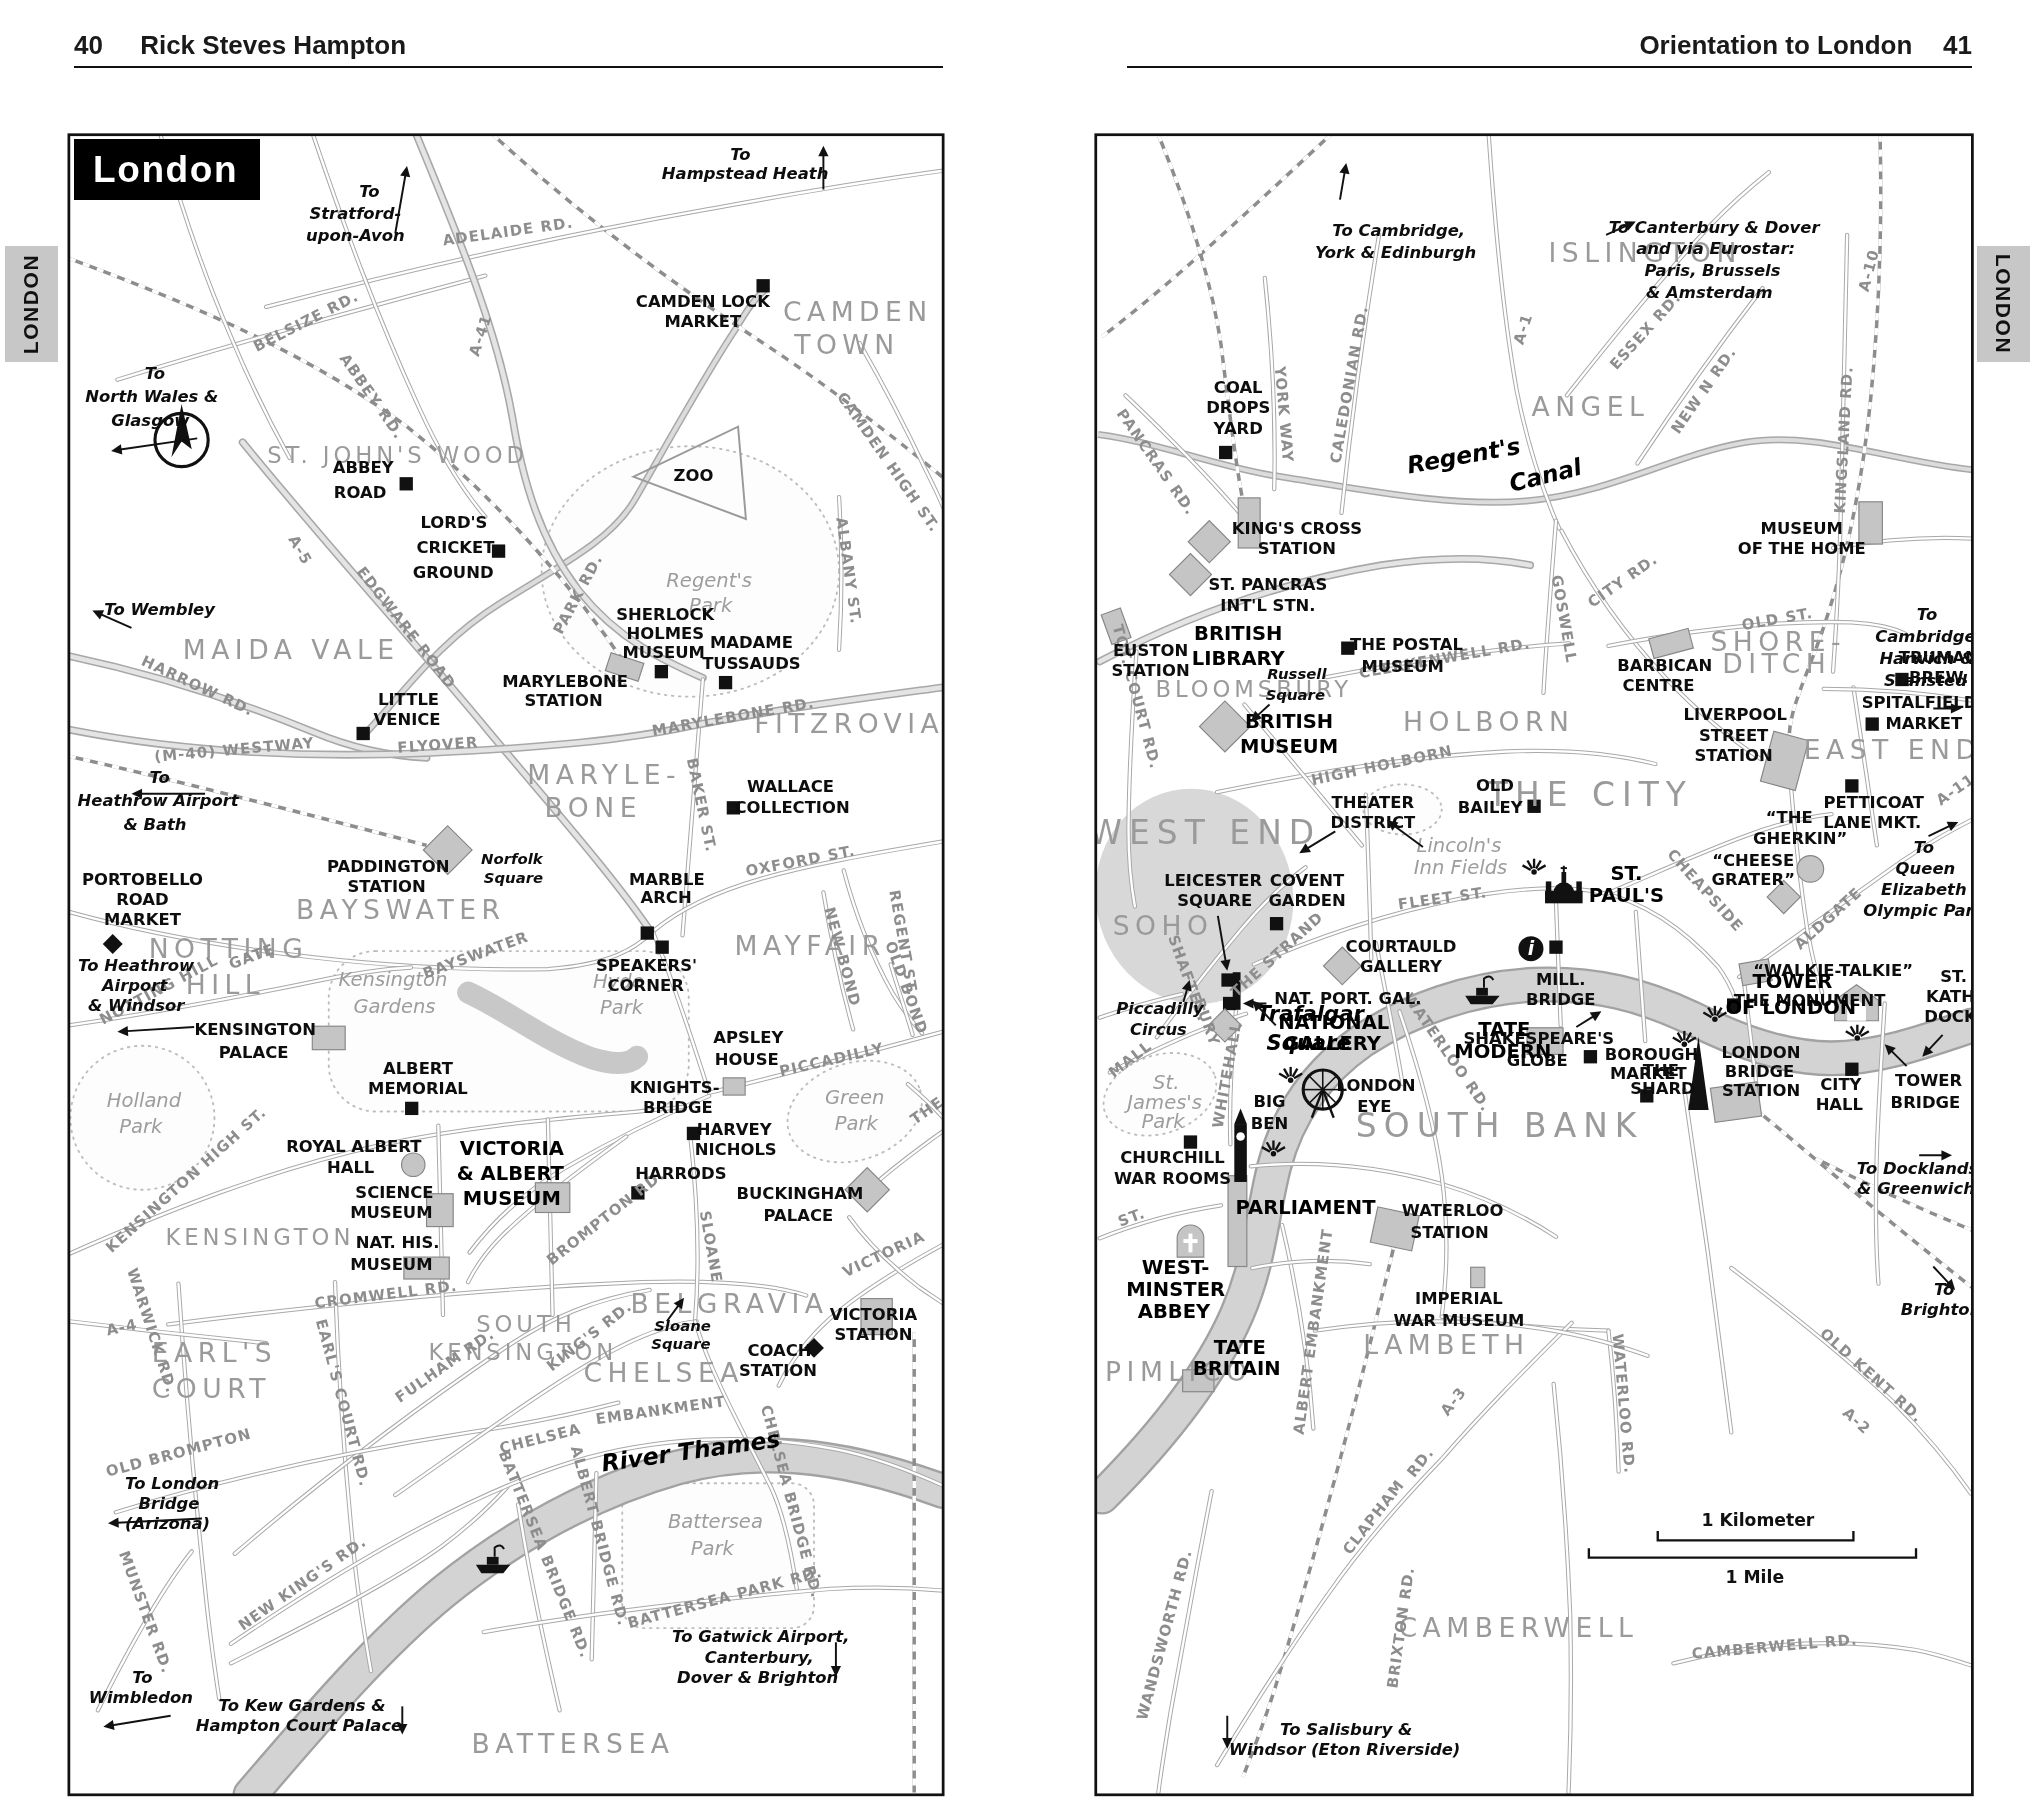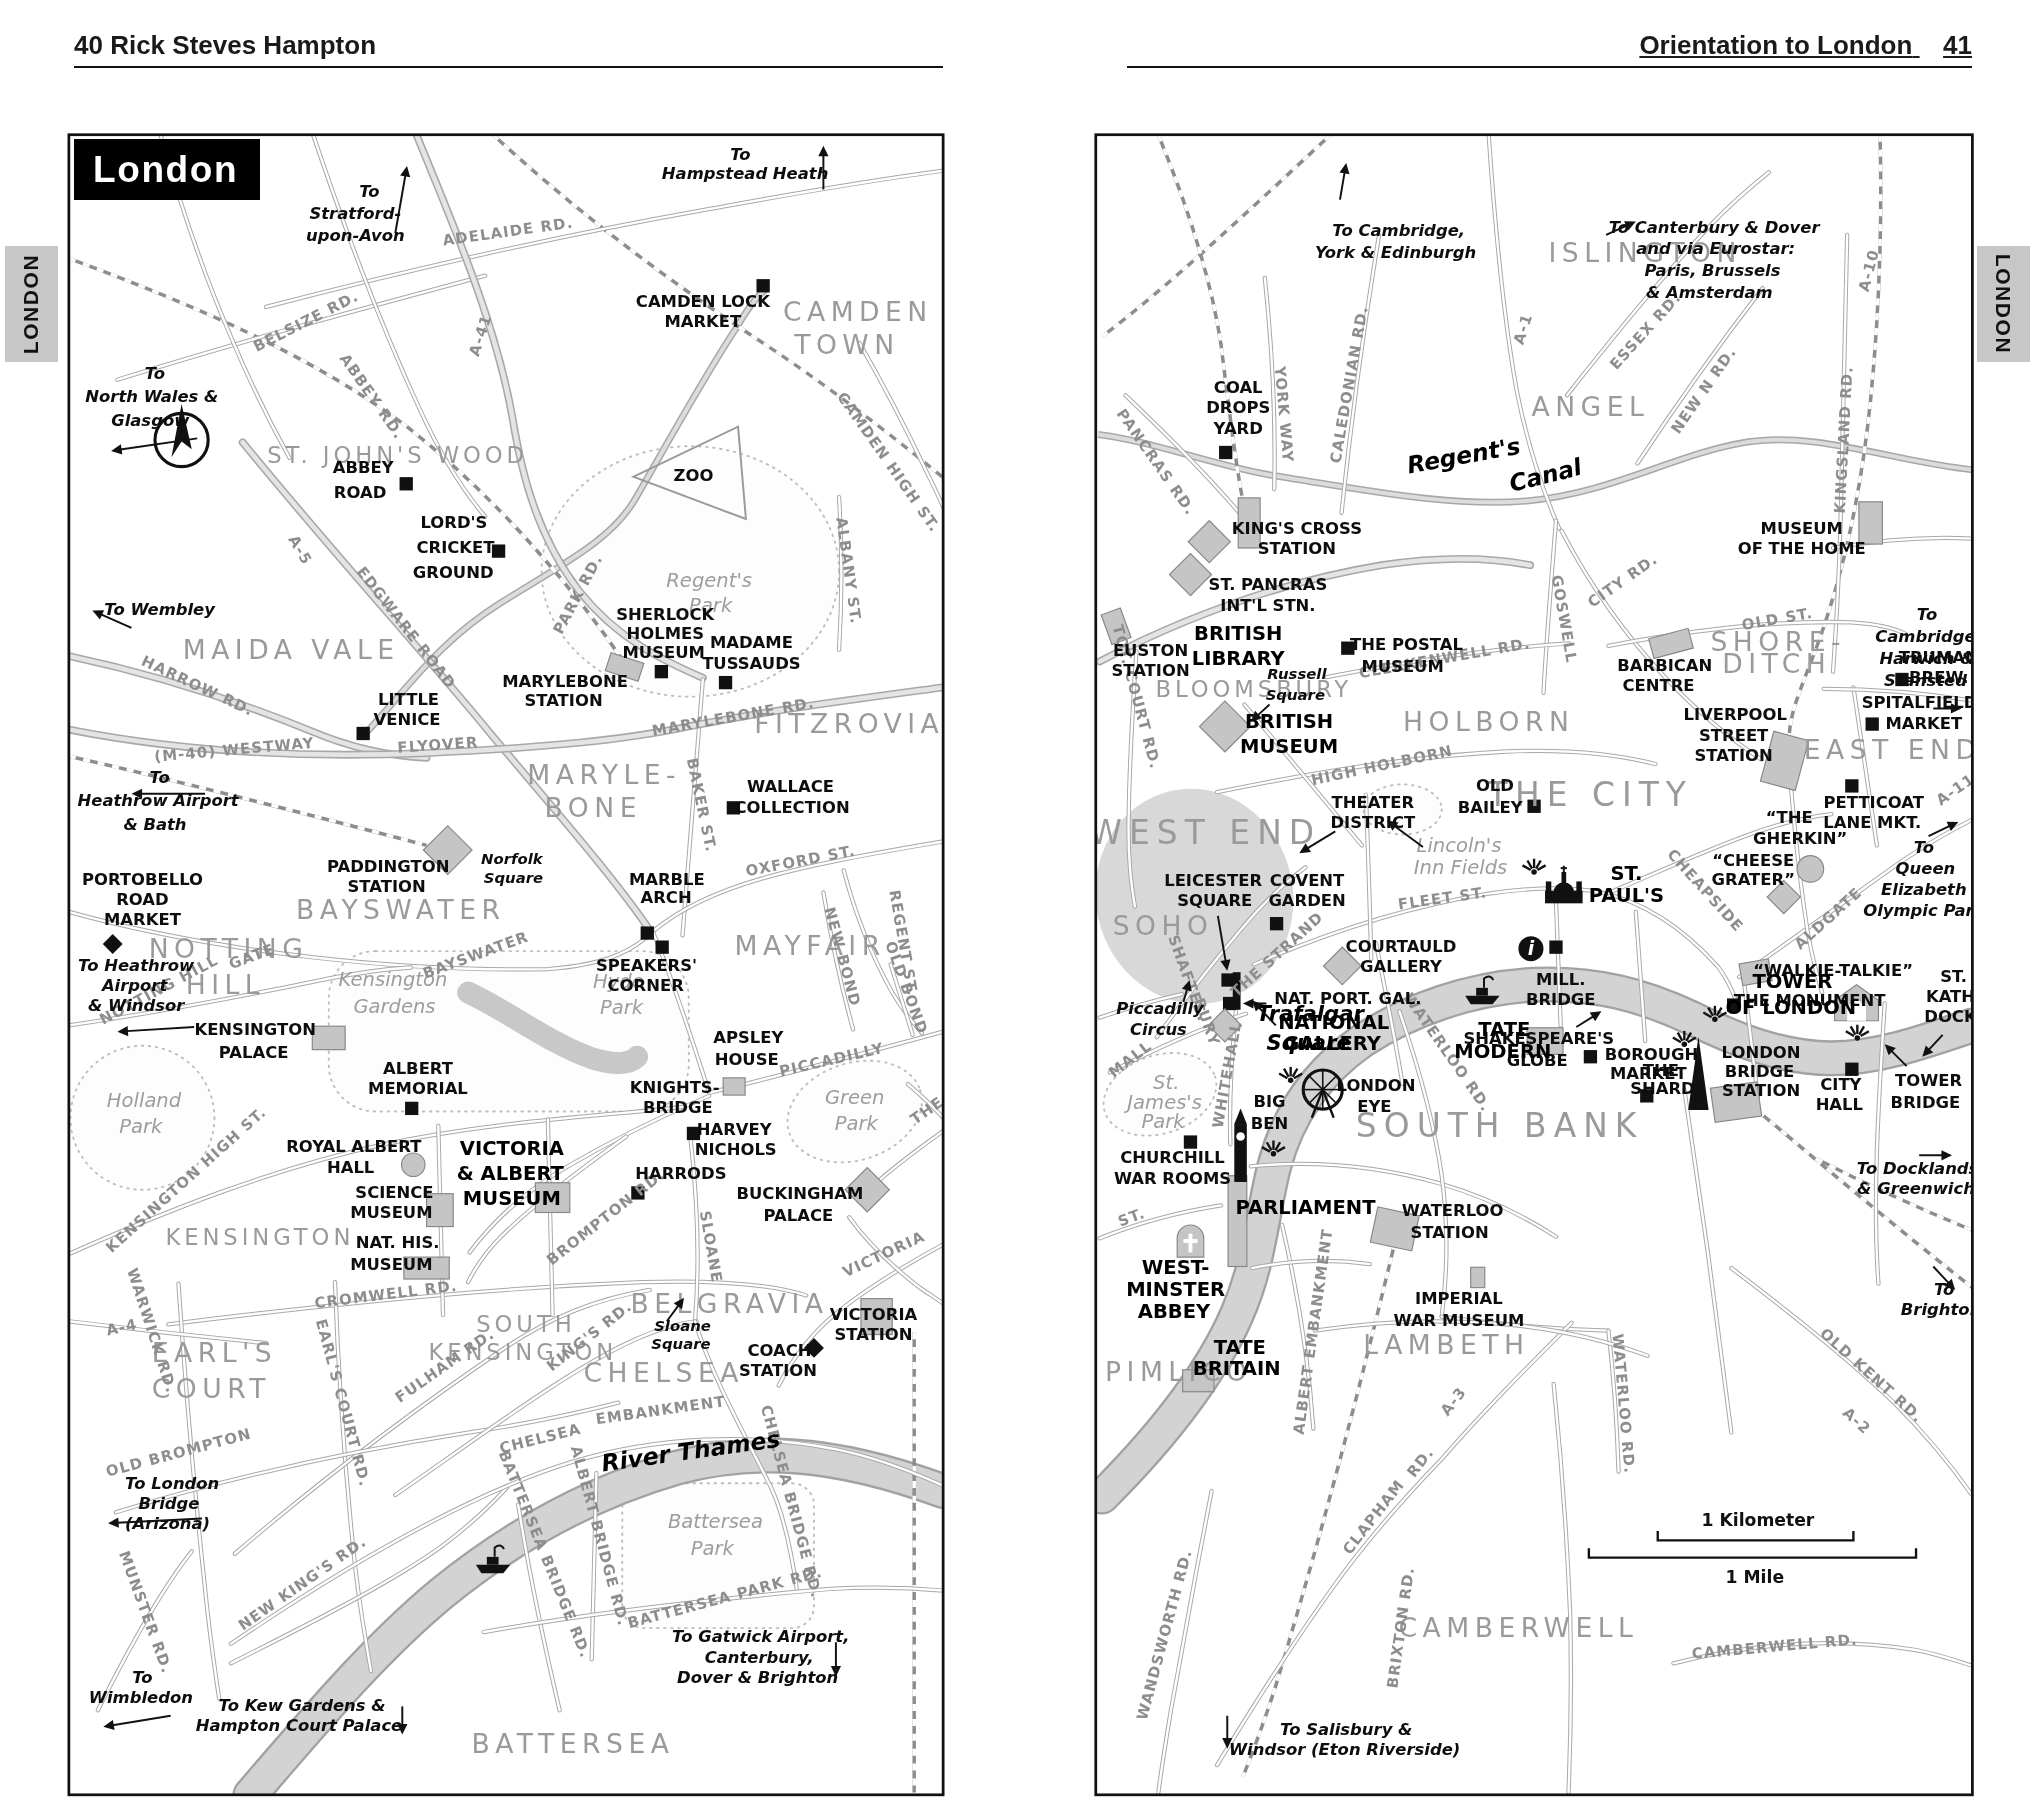--- a/index.html
+++ b/index.html
@@ -2,22 +2,22 @@
 <html style="font-size:12.5px"><head>
 <meta charset="utf-8">
 <style>
   html,body{margin:0;padding:0;background:#ffffff;}
   .sheet{position:relative;width:2035px;height:1809px;background:#fff;overflow:hidden;
          font-family:"Liberation Sans",sans-serif;}
   .hdr{position:absolute;top:30px;font-weight:700;font-size:26px;color:#1a1a1a;
        font-family:"Liberation Sans",sans-serif;letter-spacing:0;}
   .hdr .num{font-weight:700;}
   .hdr-left{left:74px;}
-  .hdr-left .num{text-align:right;}
-  .hdr-right{right:63px;text-align:right;text-decoration:underline;}
+  .hdr-left .num{margin-right:30px;text-align:right;}
+  .hdr-right{right:63px;text-align:right;}
   .hdr-right .num{margin-left:23.5px;}
   .rule{position:absolute;top:66px;height:2.3px;background:#111;}
   .rule-left{left:74px;width:869px;}
   .rule-right{left:1127px;width:845px;}
   .tab{position:absolute;width:53px;height:116px;background:#c7c7c7;
        display:flex;align-items:center;justify-content:center;}
   .tab-left{left:4.7px;top:246px;}
   .tab-right{left:1977px;top:246px;}
   .tab span{font-weight:800;font-size:21px;letter-spacing:1.6px;color:#111;white-space:nowrap;}
   .tab-left span{transform:rotate(-90deg);}

